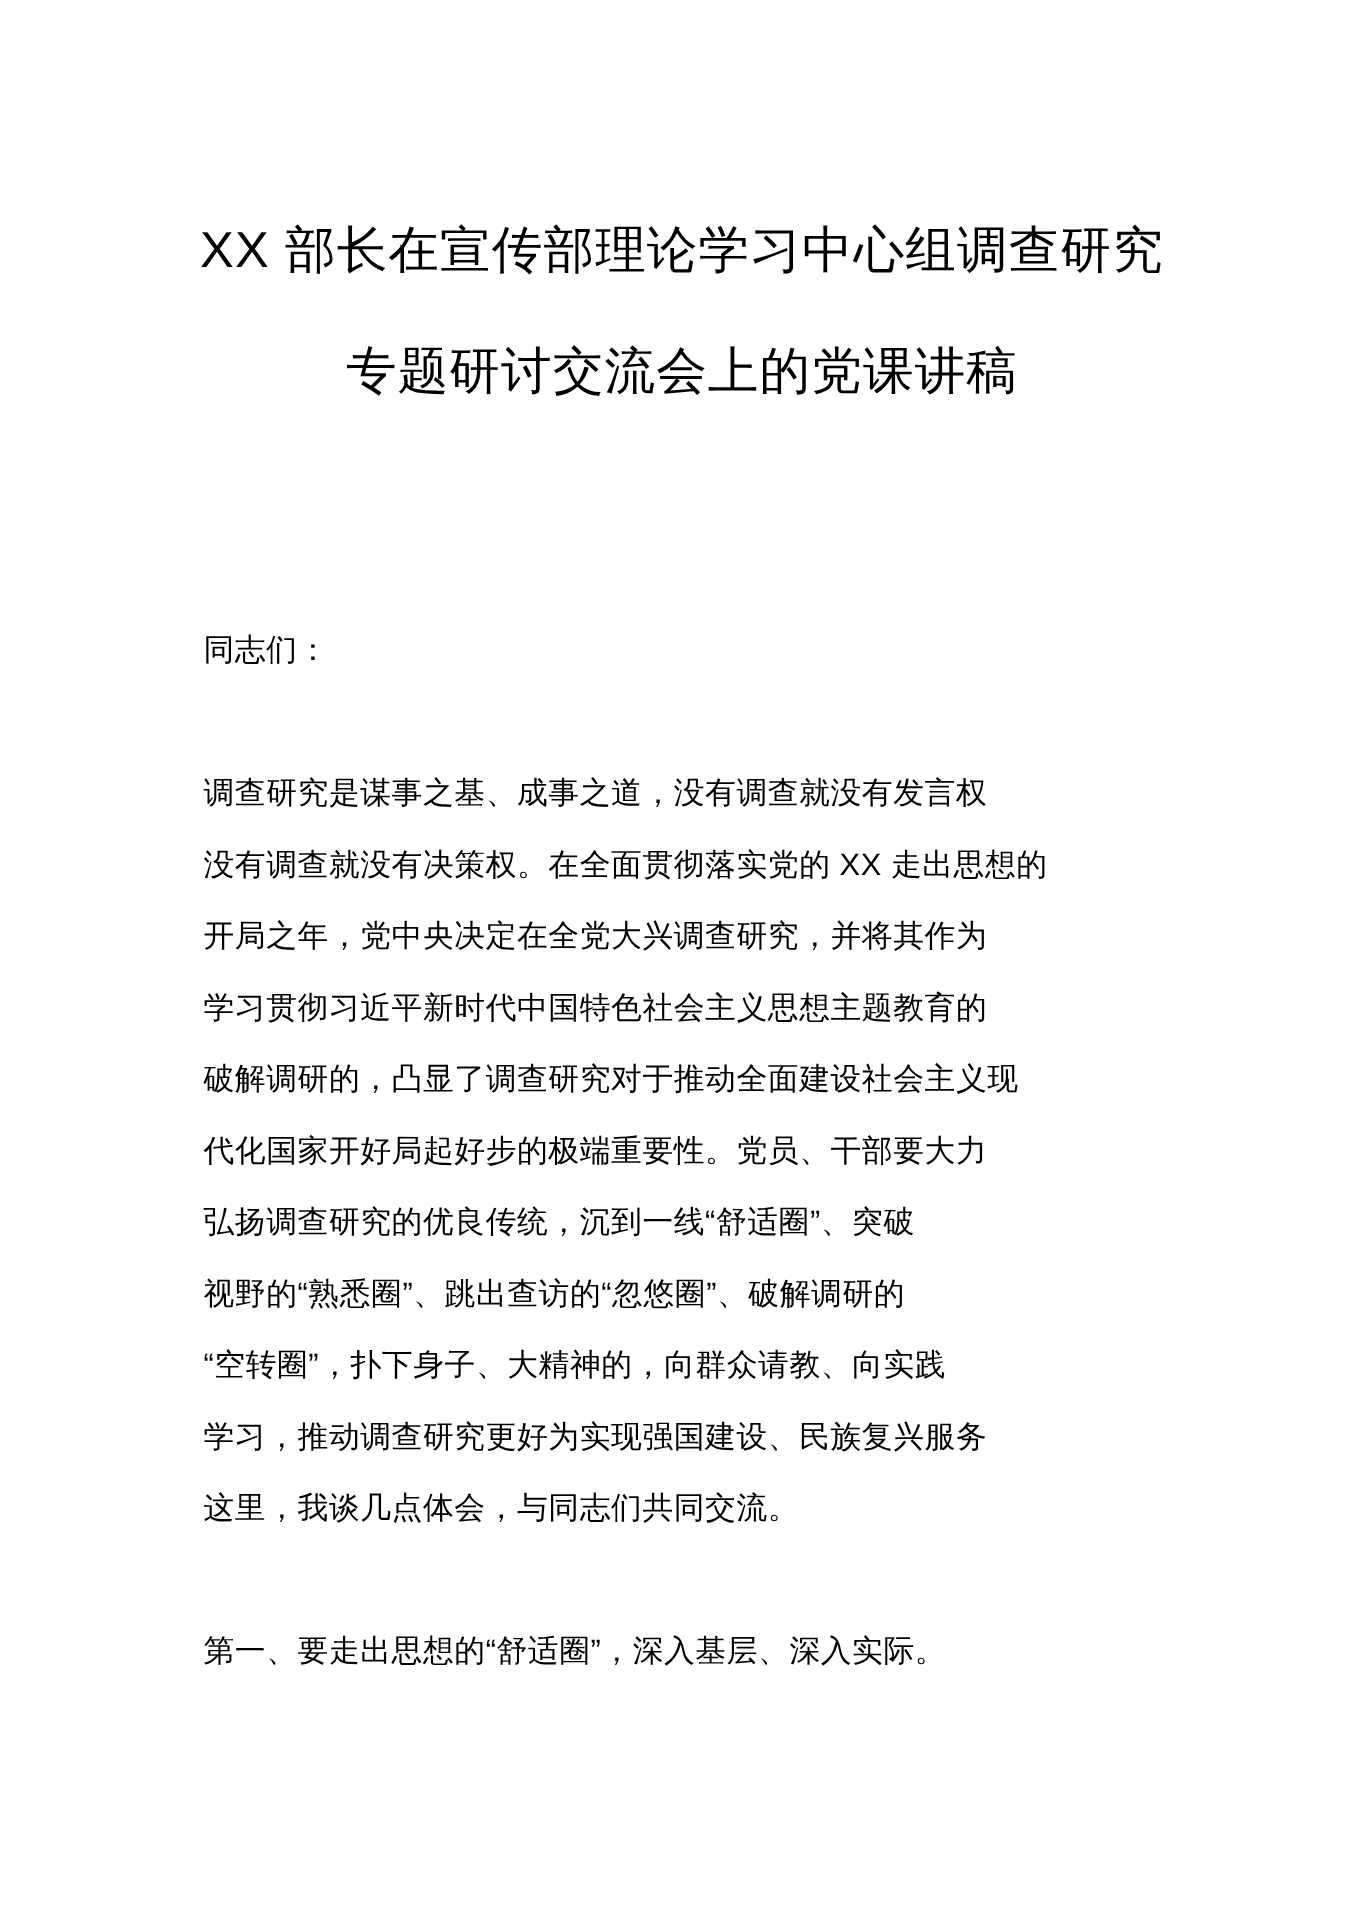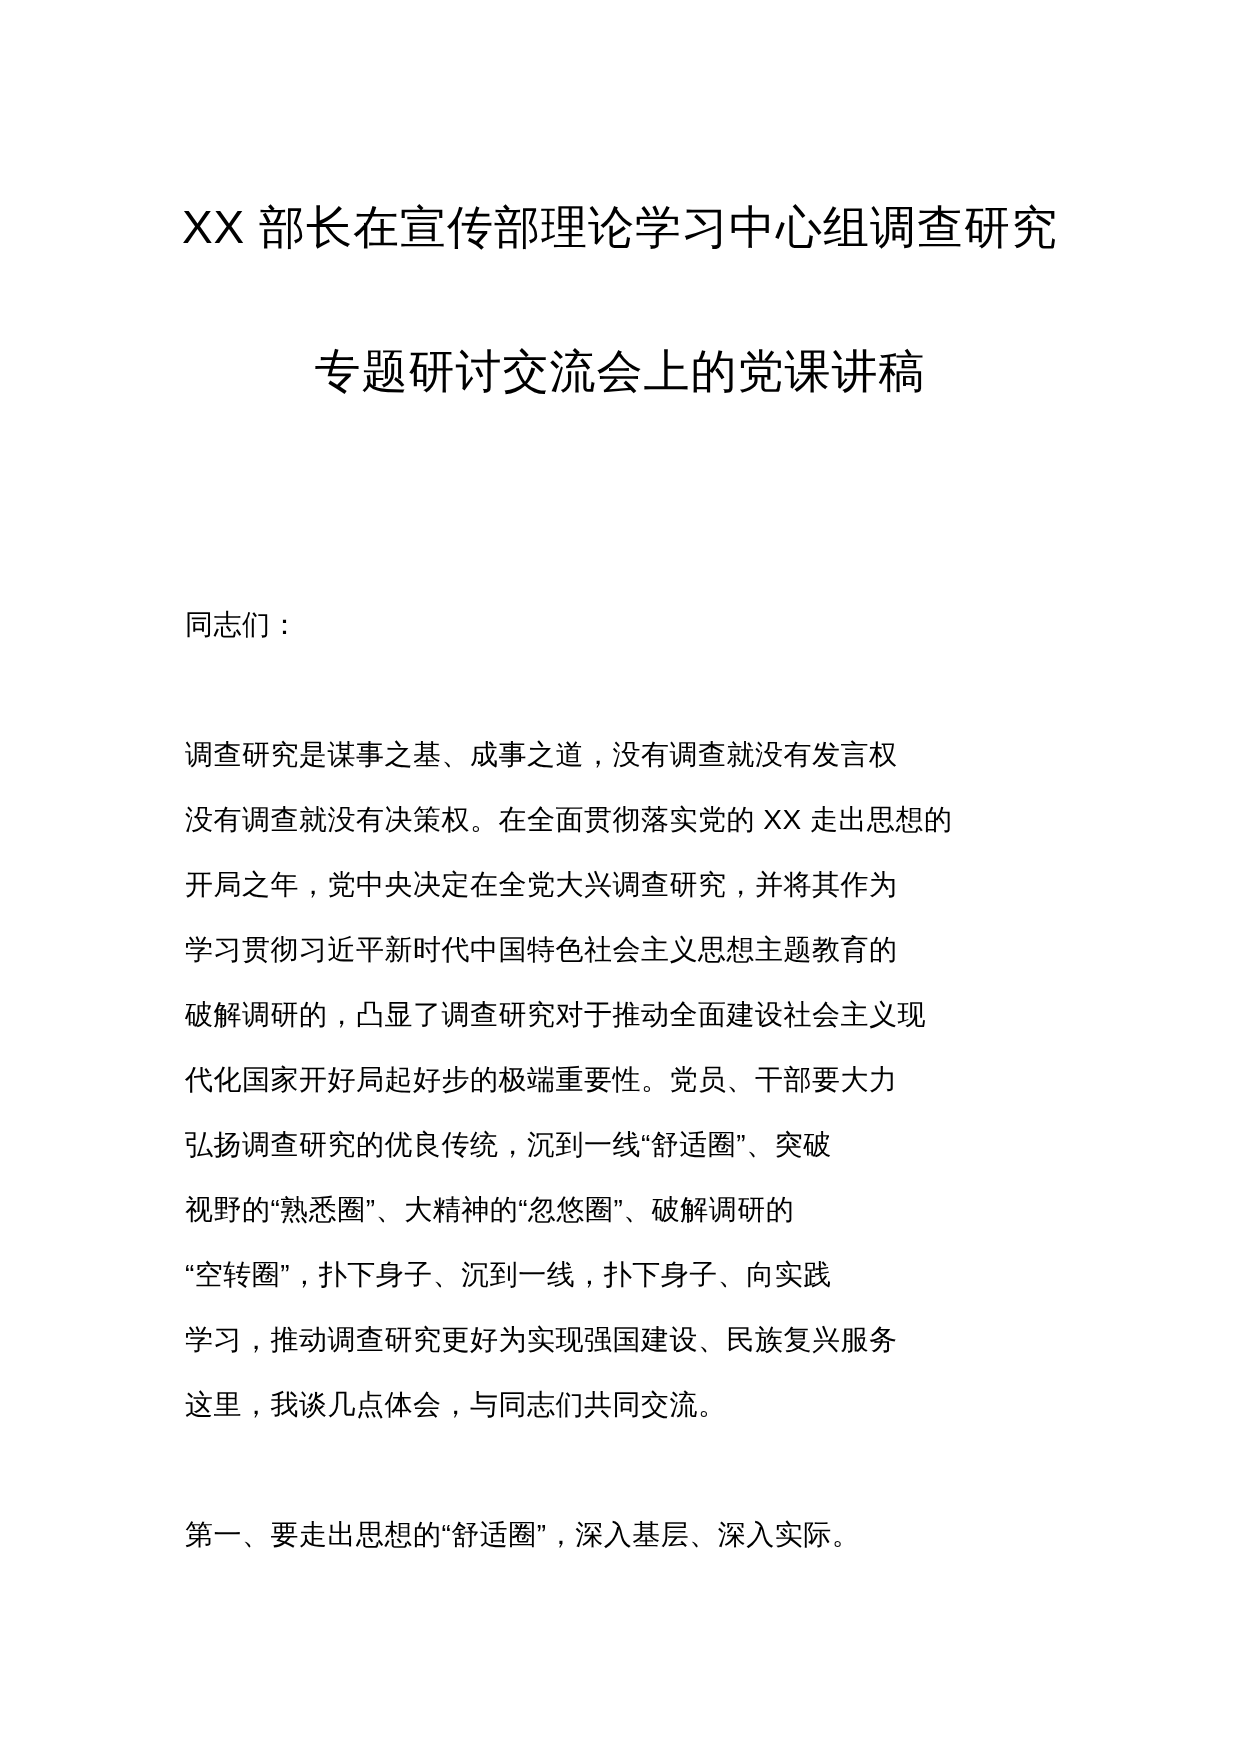--- a/index.html
+++ b/index.html
@@ -21,21 +21,21 @@
     text-align: center;
     font-weight: normal;
     font-size: 46px;
     line-height: 62px;
     letter-spacing: 1px;
   }
   .title-line-1 {
     padding-top: 196px;
   }
   .title-line-2 {
-    margin-top: 82px;
+    margin-top: 48px;
   }
   .body-block {
     margin: 0 185px;
     font-size: 28px;
     line-height: 65px;
     letter-spacing: 0.5px;
   }
   .salutation {
     margin-top: 190px;
   }
@@ -66,22 +66,22 @@
     <div class="salutation para-line">同志们：</div>
 
     <div class="paragraph">
       <div class="para-line">调查研究是谋事之基、成事之道，没有调查就没有发言权</div>
       <div class="para-line">没有调查就没有决策权。在全面贯彻落实党的 XX 走出思想的</div>
       <div class="para-line">开局之年，党中央决定在全党大兴调查研究，并将其作为</div>
       <div class="para-line">学习贯彻习近平新时代中国特色社会主义思想主题教育的</div>
       <div class="para-line">破解调研的，凸显了调查研究对于推动全面建设社会主义现</div>
       <div class="para-line">代化国家开好局起好步的极端重要性。党员、干部要大力</div>
       <div class="para-line">弘扬调查研究的优良传统，沉到一线“舒适圈”、突破</div>
-      <div class="para-line">视野的“熟悉圈”、大精神的“忽悠圈”、破解调研的</div>
-      <div class="para-line">“空转圈”，扑下身子、沉到一线，扑下身子、向实践</div>
+      <div class="para-line">视野的“熟悉圈”、跳出查访的“忽悠圈”、破解调研的</div>
+      <div class="para-line">“空转圈”，扑下身子、大精神的，向群众请教、向实践</div>
       <div class="para-line">学习，推动调查研究更好为实现强国建设、民族复兴服务</div>
       <div class="para-line">这里，我谈几点体会，与同志们共同交流。</div>
     </div>
 
     <div class="section-heading para-line">第一、要走出思想的“舒适圈”，深入基层、深入实际。</div>
 
   </div>
 
 </div>
 

